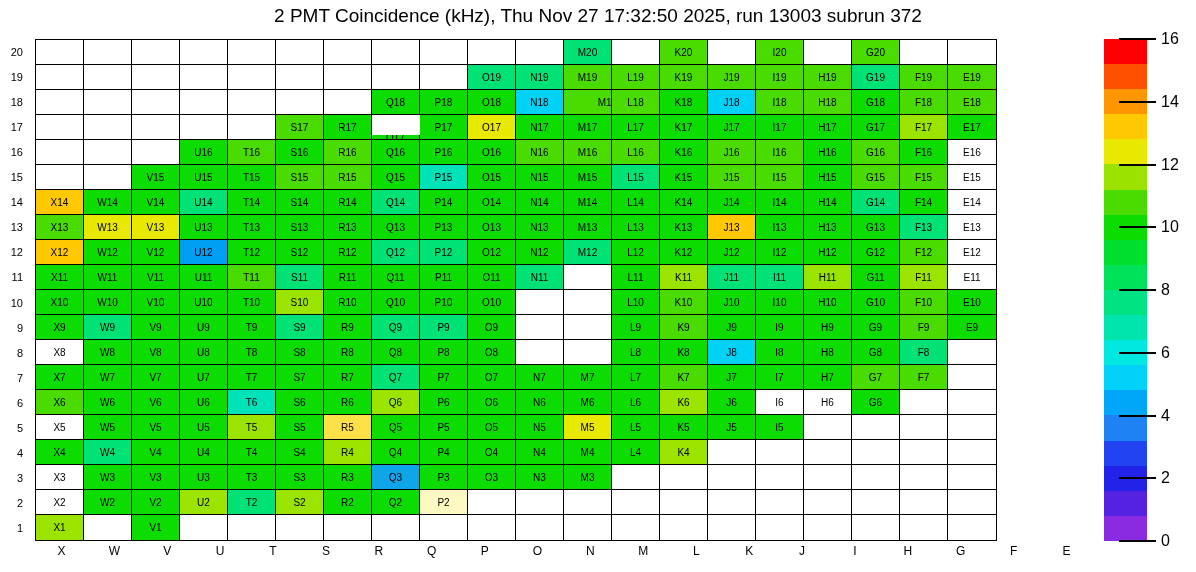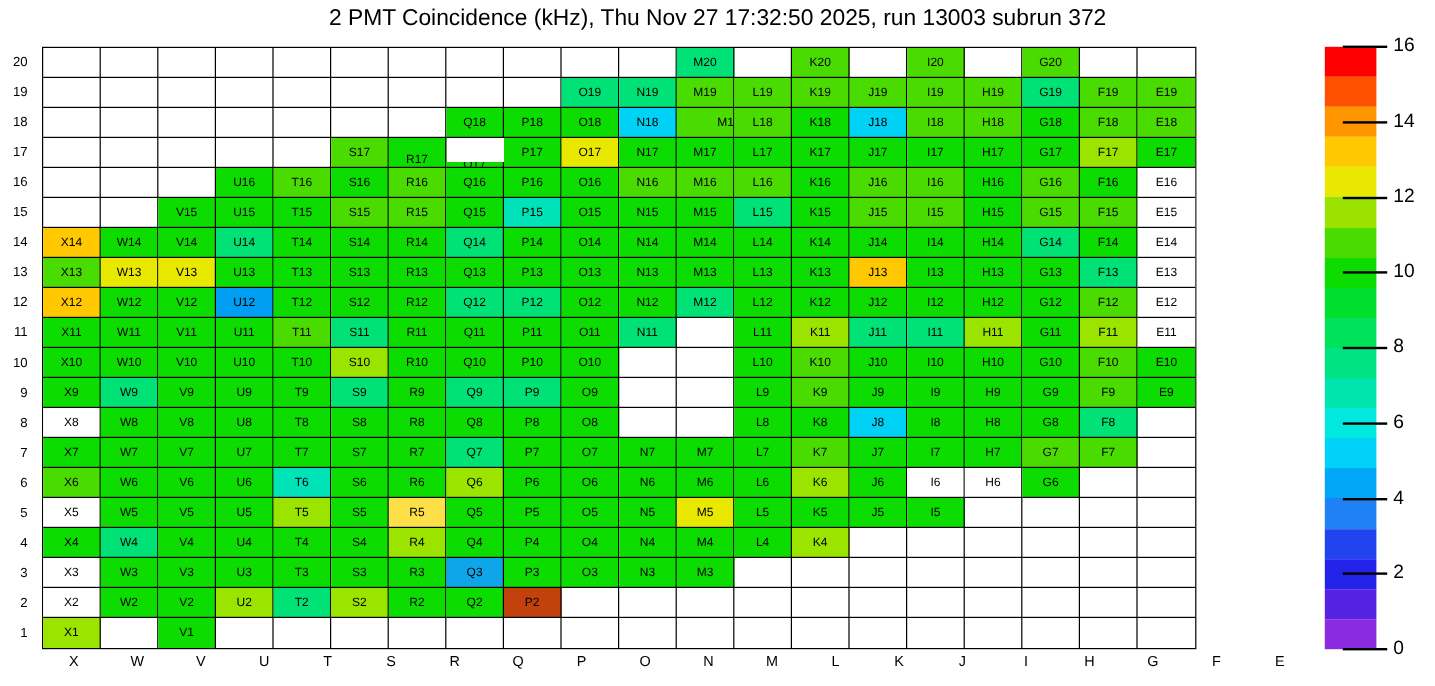--- a/index.html
+++ b/index.html
@@ -165,21 +165,21 @@
       <span>E18</span>
     </div>
     <div class="cell"></div>
     <div class="cell"></div>
     <div class="cell"></div>
     <div class="cell"></div>
     <div class="cell"></div>
     <div class="cell" style="background: rgb(74, 220, 0);">
       <span>S17</span>
     </div>
-    <div class="cell" style="background: rgb(12, 220, 0); align-items: flex-end;">
+    <div class="cell" style="background: rgb(12, 220, 0);">
       <span>R17</span>
     </div>
     <div class="cell" style="background: rgb(12, 220, 0); margin-top: 20px;">
       <span>Q17</span>
     </div>
     <div class="cell" style="background: rgb(12, 220, 0);">
       <span>P17</span>
     </div>
     <div class="cell" style="background: rgb(232, 232, 0);">
       <span>O17</span>
@@ -1003,21 +1003,21 @@
     </div>
     <div class="cell" style="background: rgb(155, 228, 0);">
       <span>S2</span>
     </div>
     <div class="cell" style="background: rgb(12, 220, 0);">
       <span>R2</span>
     </div>
     <div class="cell" style="background: rgb(12, 220, 0);">
       <span>Q2</span>
     </div>
-    <div class="cell" style="background: #c2410c; align-items: center;">
+    <div class="cell" style="background: #fef9c3; align-items: center;">
       <span>P2</span>
     </div>
     <div class="cell"></div>
     <div class="cell"></div>
     <div class="cell"></div>
     <div class="cell"></div>
     <div class="cell"></div>
     <div class="cell"></div>
     <div class="cell"></div>
     <div class="cell"></div>

